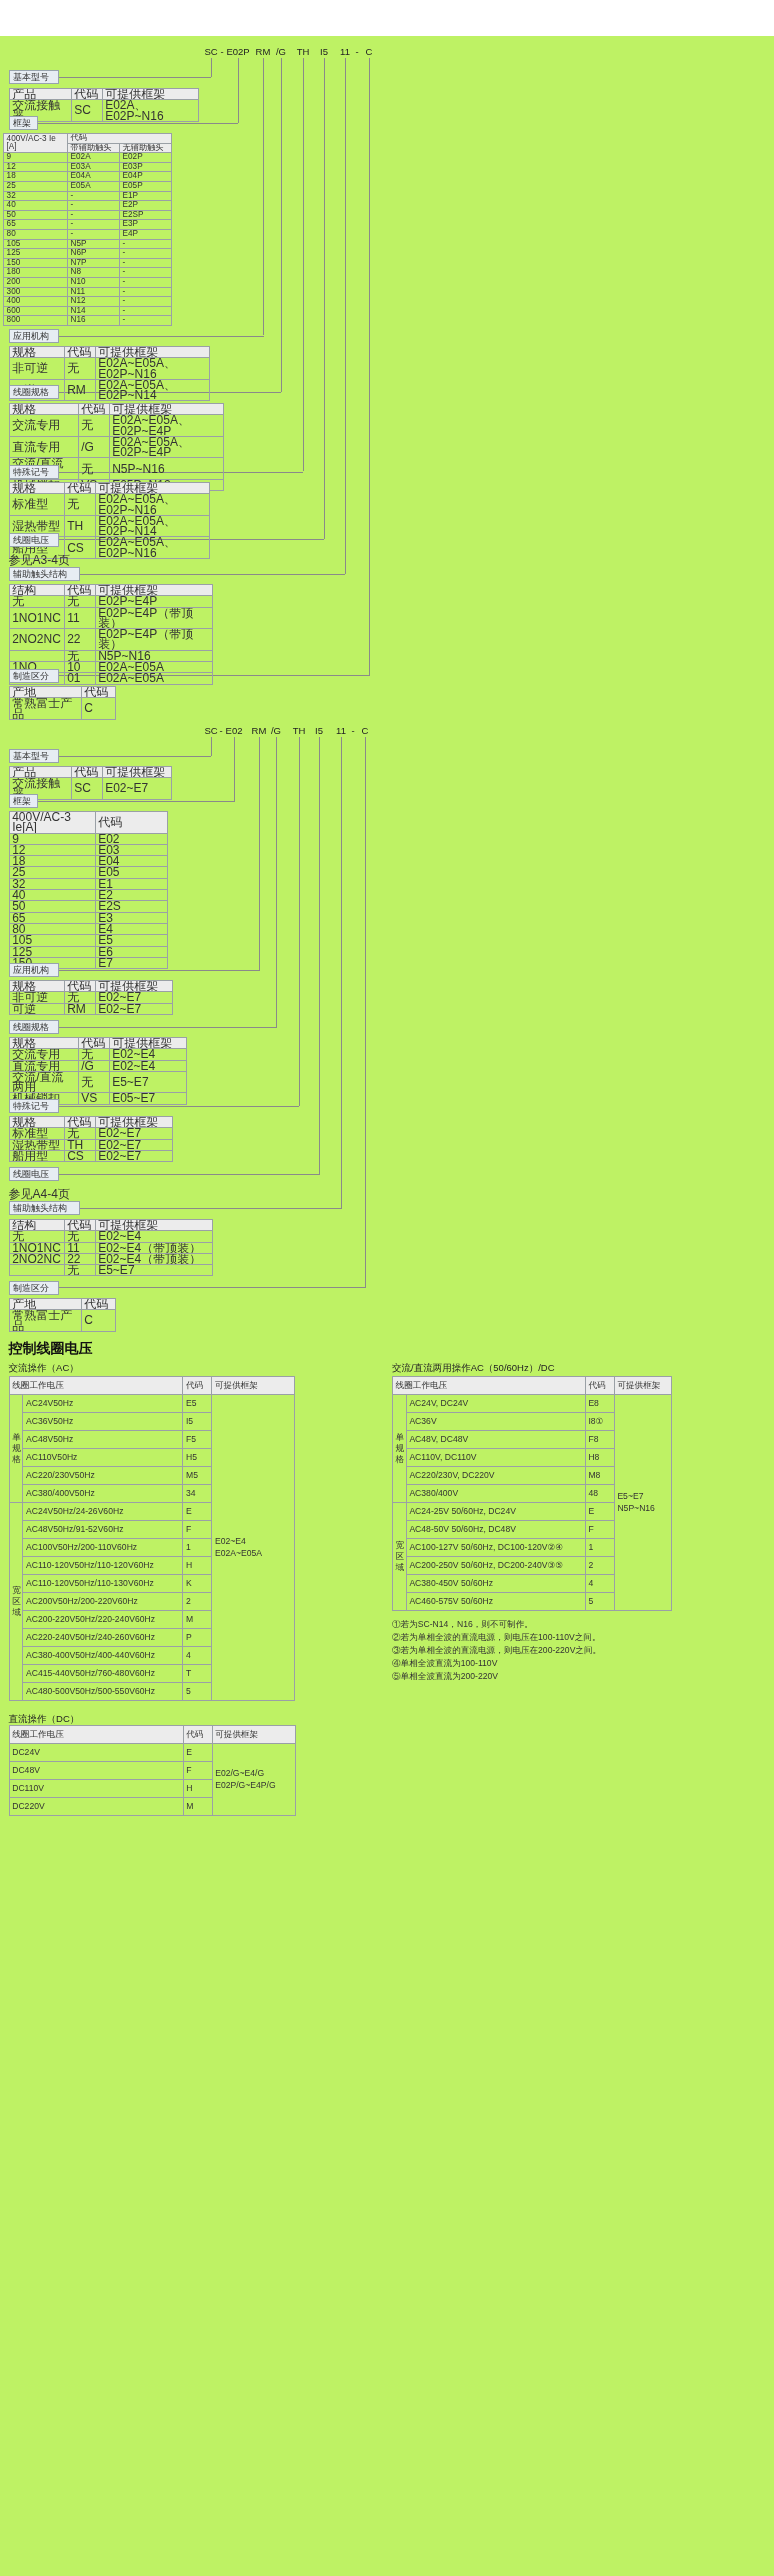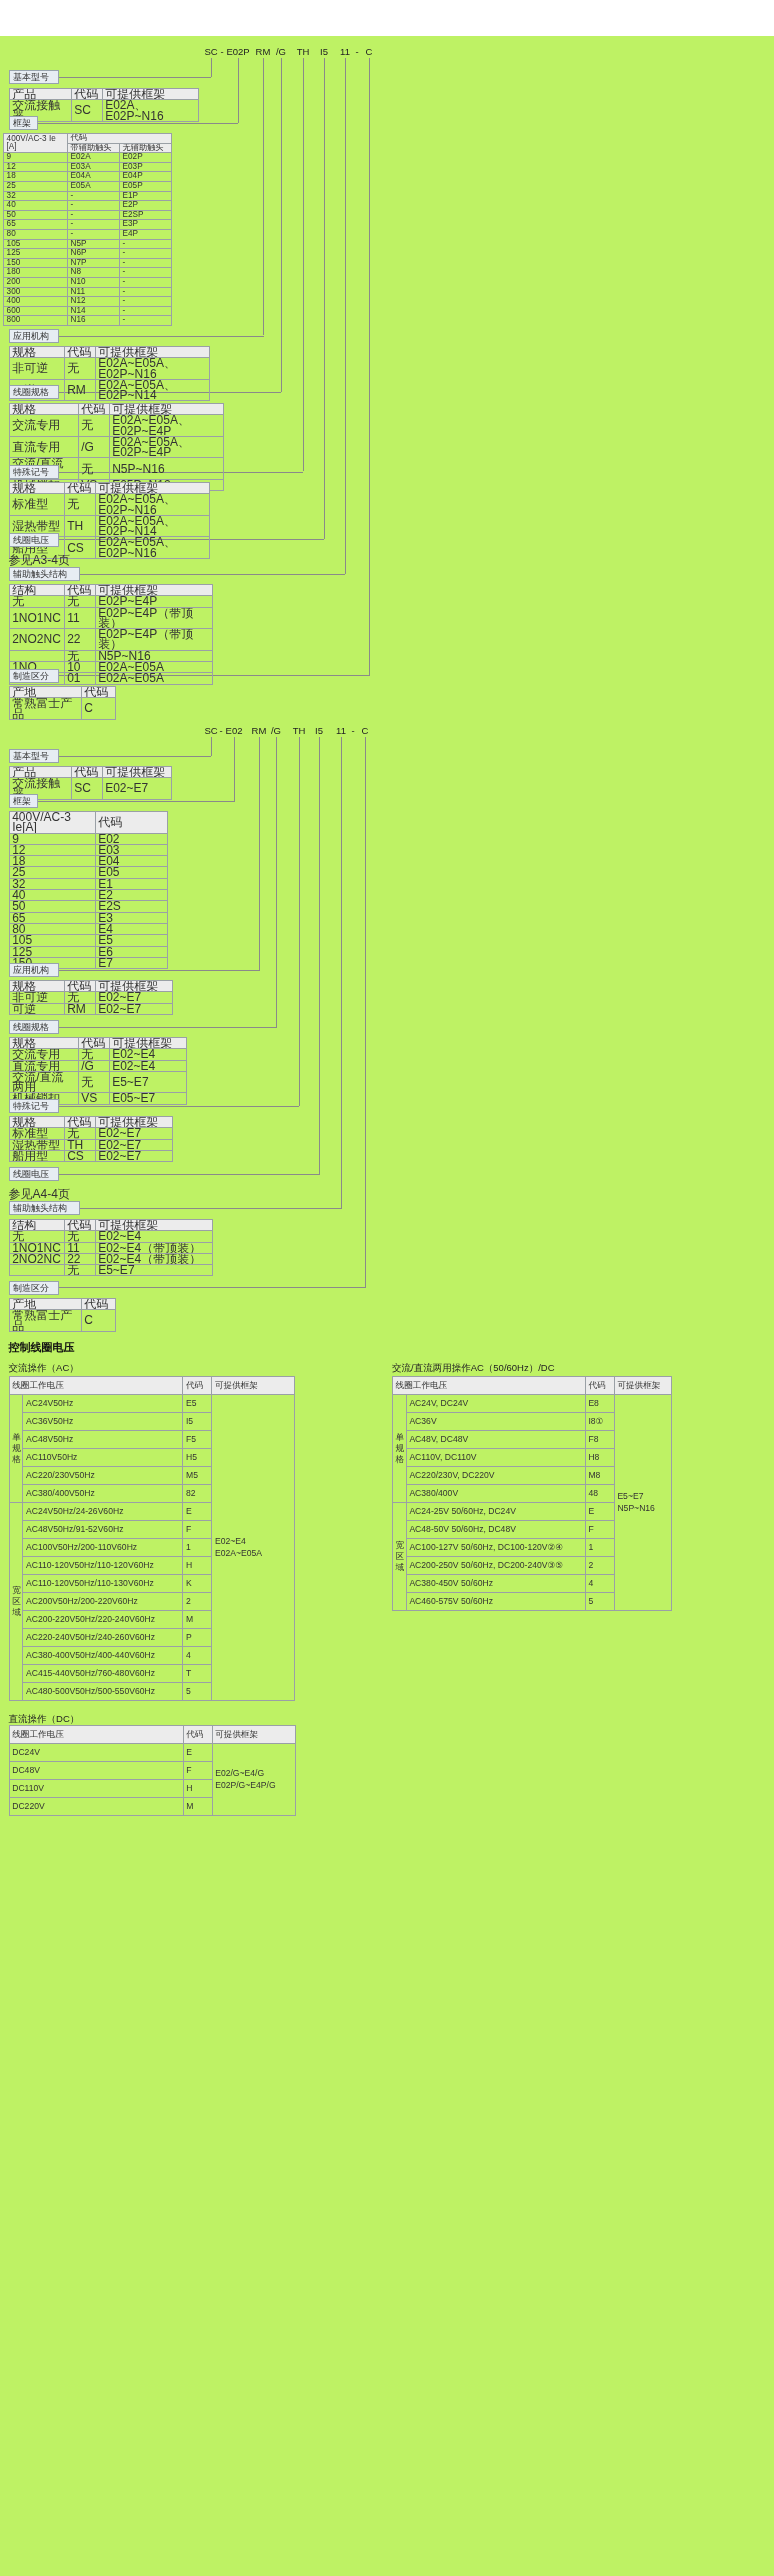--- a/index.html
+++ b/index.html
@@ -27,21 +27,21 @@
   .small tr{height:11.2px;}
   .small th,.small td{line-height:10.3px;}
   .bt{font-size:8.6px;}
   .bt tr{height:18px;}
   .bt th,.bt td{line-height:11.2px;}
   .c{text-align:center;}
   .vtop{vertical-align:top;padding-top:1.7px;}
   .vt{vertical-align:top;text-align:center;line-height:17px;padding:0.9px;}
   .note-text{position:absolute;font-size:12px;color:#333;white-space:nowrap;}
   .tbl-label{position:absolute;font-size:9.5px;color:#222;white-space:nowrap;}
-  .big-heading{position:absolute;font-size:11px;font-weight:bold;color:#111;white-space:nowrap;}
+  .big-heading{position:absolute;font-size:14px;font-weight:bold;color:#111;white-space:nowrap;}
   .footnotes{position:absolute;font-size:8.6px;line-height:13px;color:#333;}
 </style>
 </head>
 <body>
 
 <div class="canvas">
 
   <span class="code-part" style="left:211px;top:10.3px">SC</span>
   <span class="code-part" style="left:222px;top:10.3px">-</span>
   <span class="code-part" style="left:238px;top:10.3px">E02P</span>
@@ -658,21 +658,21 @@
         <tr>
           <td>AC110V50Hz</td>
           <td>H5</td>
         </tr>
         <tr>
           <td>AC220/230V50Hz</td>
           <td>M5</td>
         </tr>
         <tr>
           <td>AC380/400V50Hz</td>
-          <td>82</td>
+          <td>34</td>
         </tr>
         <tr>
           <td rowspan="11" class="vt">宽区域</td>
           <td>AC24V50Hz/24-26V60Hz</td>
           <td>E</td>
         </tr>
         <tr>
           <td>AC48V50Hz/91-52V60Hz</td>
           <td>F</td>
         </tr>
@@ -811,15 +811,22 @@
           <td>AC380-450V 50/60Hz</td>
           <td>4</td>
         </tr>
         <tr>
           <td>AC460-575V 50/60Hz</td>
           <td>5</td>
         </tr>
       </tbody>
     </table>
 
+  <div class="footnotes" style="left:392px;top:1582px">
+    <div>①若为SC-N14，N16，则不可制作。</div>
+    <div>②若为单相全波的直流电源，则电压在100-110V之间。</div>
+    <div>③若为单相全波的直流电源，则电压在200-220V之间。</div>
+    <div>④单相全波直流为100-110V</div>
+    <div>⑤单相全波直流为200-220V</div>
+  </div>
 
 </div>
 
 
 </body></html>

